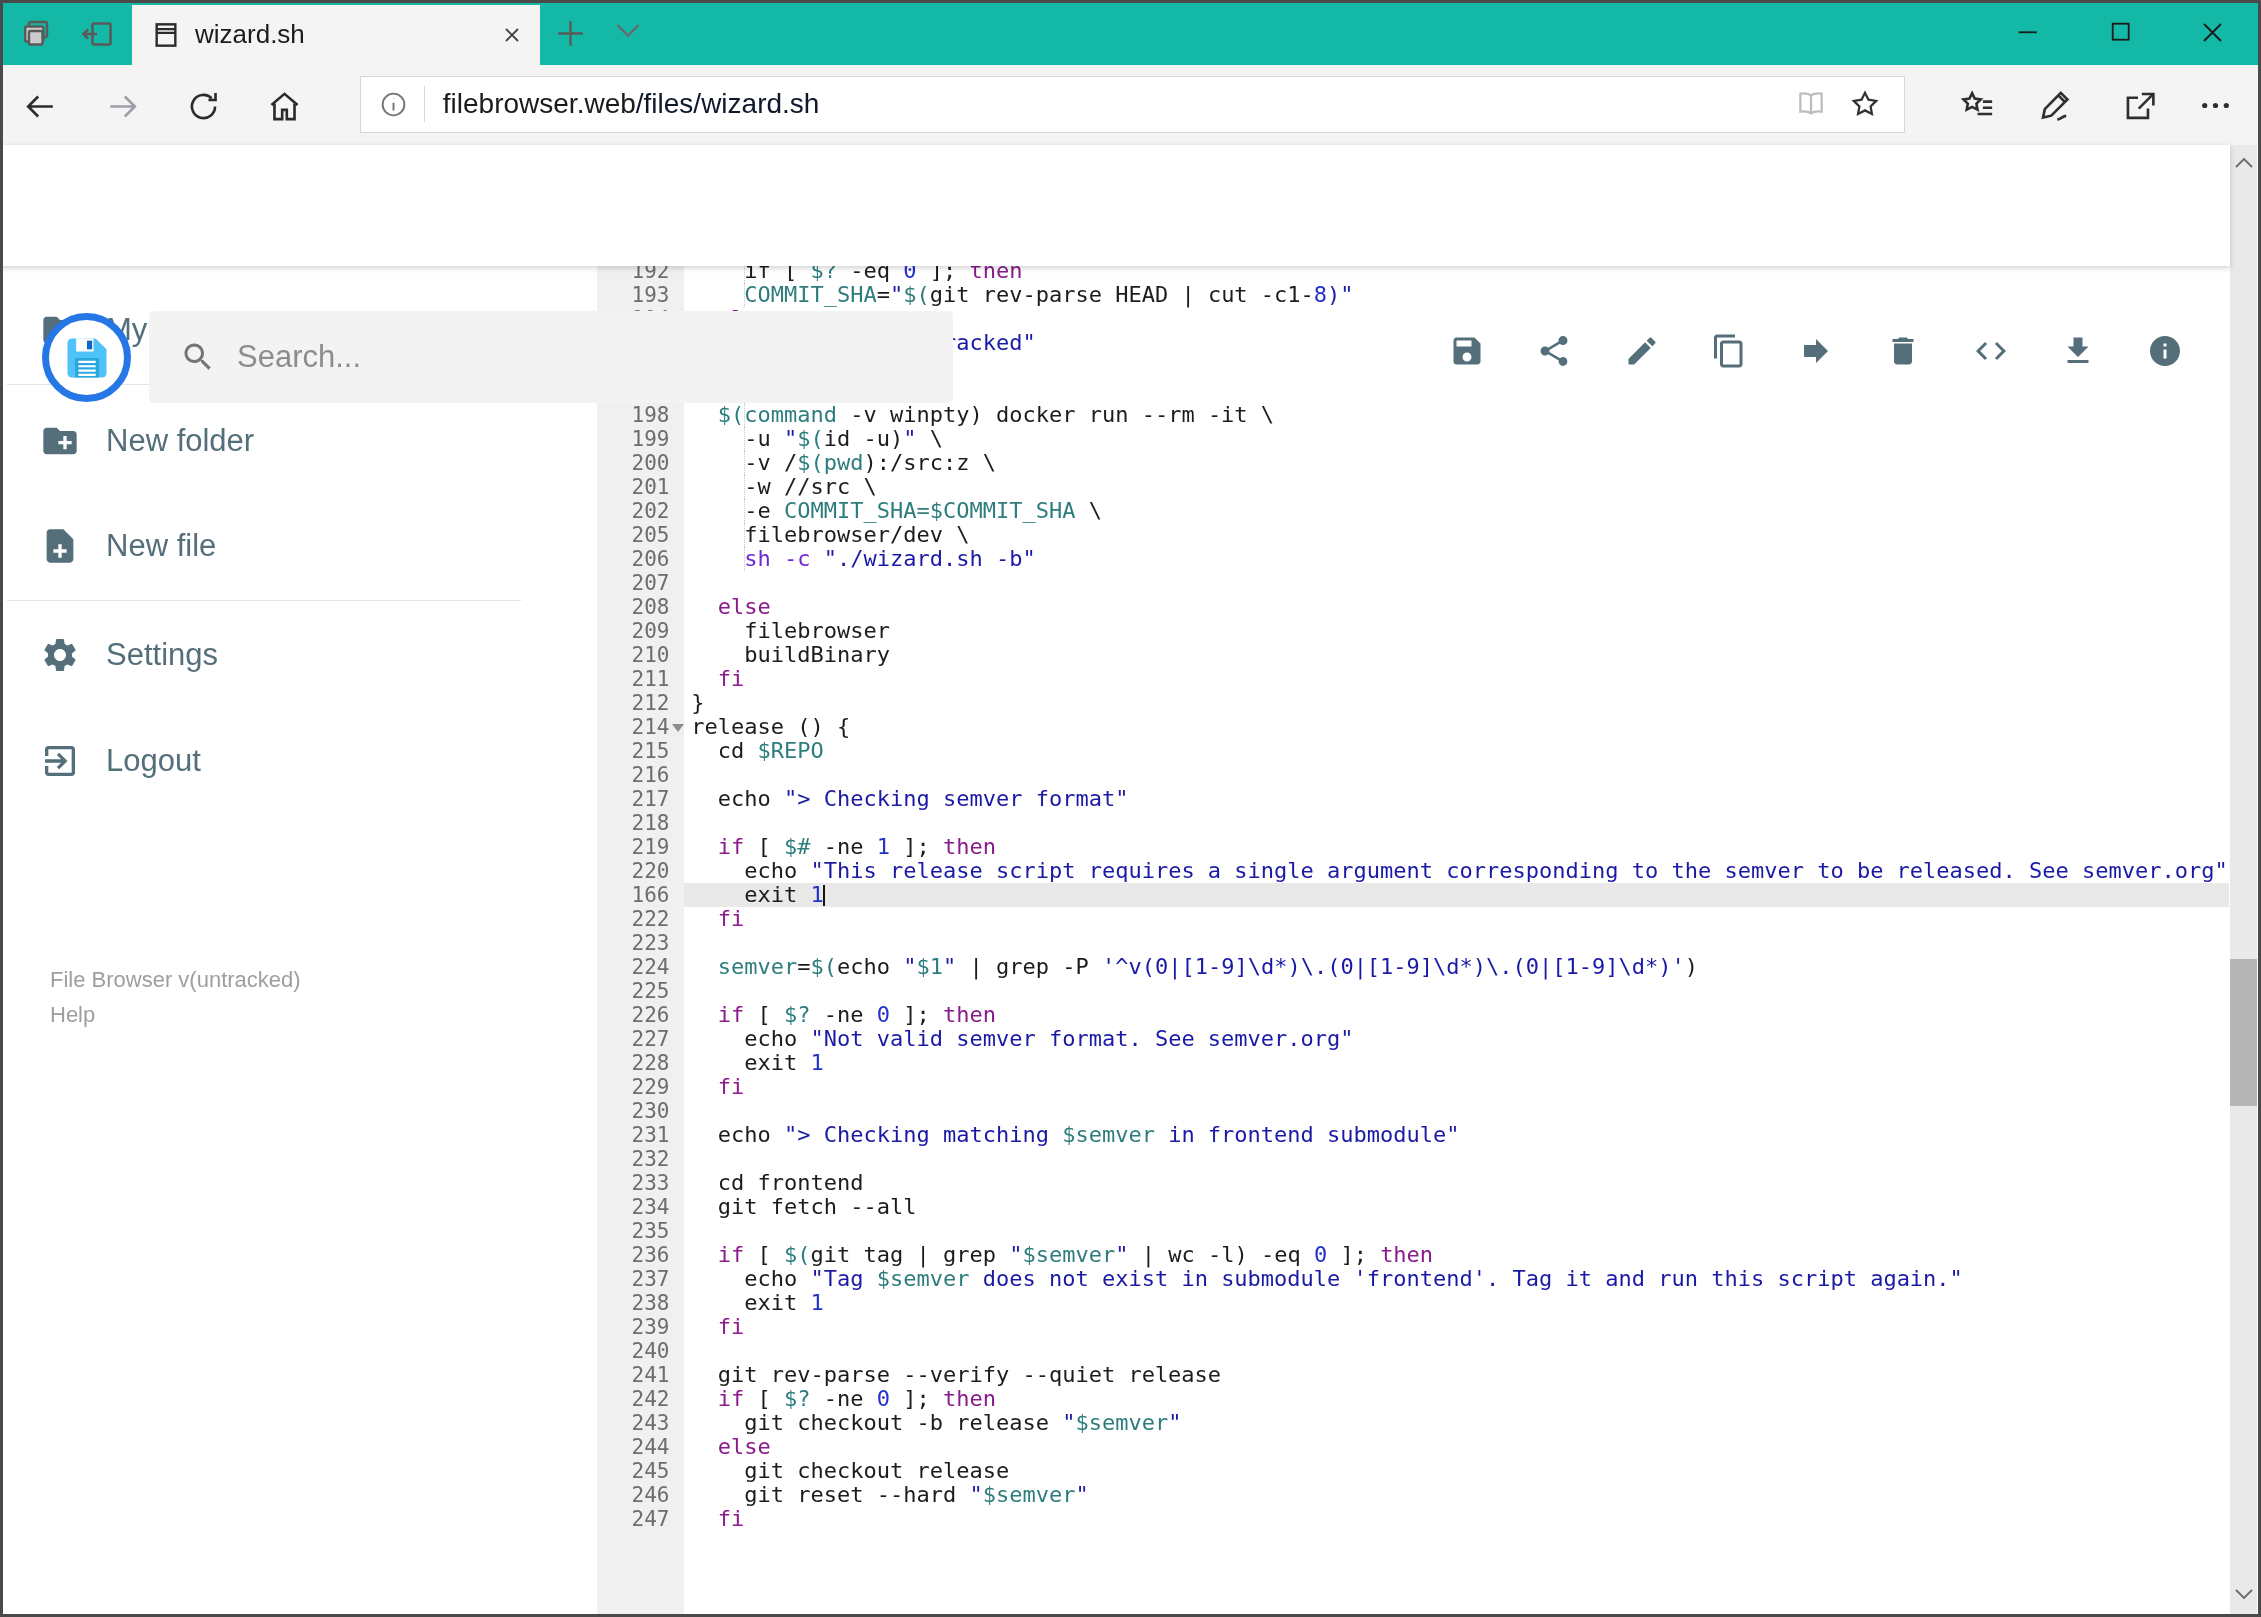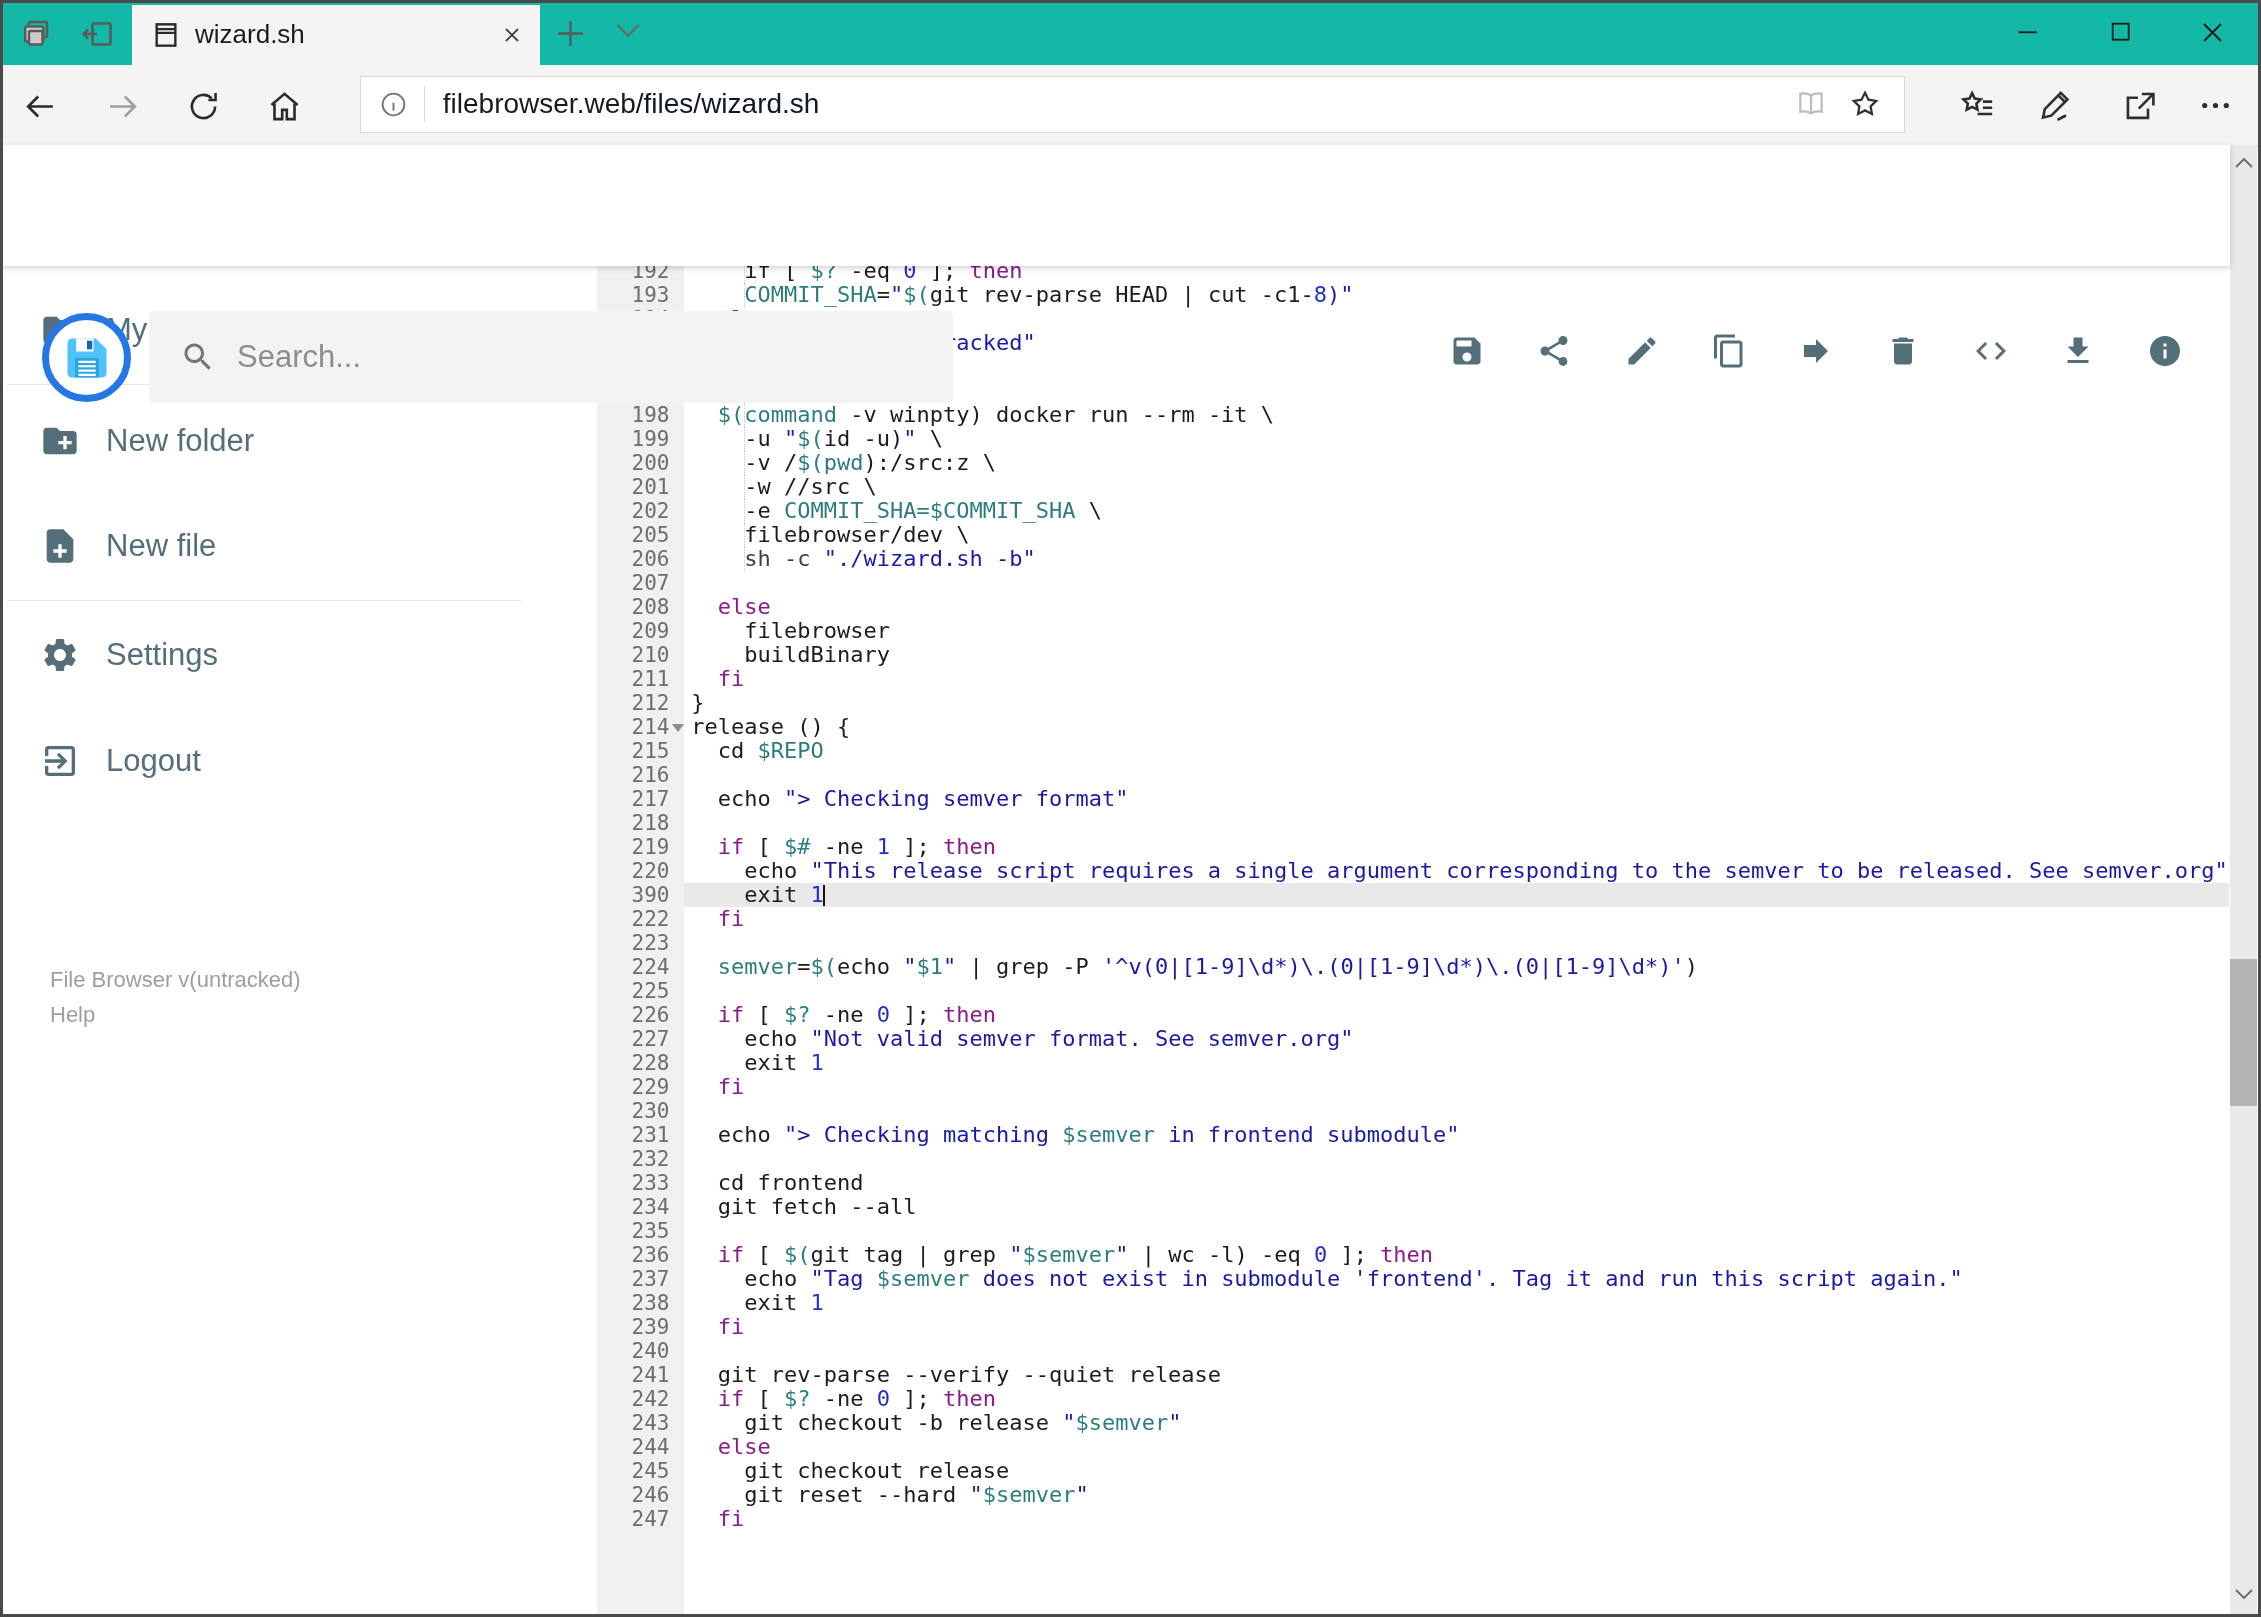--- a/index.html
+++ b/index.html
@@ -389,21 +389,21 @@
         <div class="row">
           <div class="gut">202</div>
           <div class="cod"><span class="guide"></span><span style="color: rgb(28, 28, 28);">    -e </span><span style="color: rgb(46, 125, 125);">COMMIT_SHA=$COMMIT_SHA</span><span style="color: rgb(28, 28, 28);"> \</span></div>
         </div>
         <div class="row">
           <div class="gut">205</div>
           <div class="cod"><span class="guide"></span><span style="color: rgb(28, 28, 28);">    filebrowser/dev \</span></div>
         </div>
         <div class="row">
           <div class="gut">206</div>
-          <div class="cod"><span class="guide"></span><span style="color: #404040;">    sh -c </span><span style="color: rgb(26, 26, 166);">"./wizard.sh -b"</span></div>
+          <div class="cod"><span class="guide"></span><span style="color: #6d28d9;">    sh -c </span><span style="color: rgb(26, 26, 166);">"./wizard.sh -b"</span></div>
         </div>
         <div class="row">
           <div class="gut">207</div>
           <div class="cod"></div>
         </div>
         <div class="row">
           <div class="gut">208</div>
           <div class="cod"><span style="color: rgb(28, 28, 28);">  </span><span style="color: rgb(139, 26, 139);">else</span></div>
         </div>
         <div class="row">
@@ -444,21 +444,21 @@
         </div>
         <div class="row">
           <div class="gut">219</div>
           <div class="cod"><span style="color: rgb(28, 28, 28);">  </span><span style="color: rgb(139, 26, 139);">if</span><span style="color: rgb(28, 28, 28);"> [ </span><span style="color: rgb(46, 125, 125);">$#</span><span style="color: rgb(28, 28, 28);"> -ne </span><span style="color: rgb(34, 48, 204);">1</span><span style="color: rgb(28, 28, 28);"> ]; </span><span style="color: rgb(139, 26, 139);">then</span></div>
         </div>
         <div class="row">
           <div class="gut">220</div>
           <div class="cod"><span style="color: rgb(28, 28, 28);">    echo </span><span style="color: rgb(26, 26, 166);">"This release script requires a single argument corresponding to the semver to be released. See semver.org"</span></div>
         </div>
         <div class="row">
-          <div class="gut">390</div>
+          <div class="gut">166</div>
           <div class="cod active"><span style="color: rgb(28, 28, 28);">    exit </span><span style="color: rgb(34, 48, 204);">1</span><span class="cursor"></span></div>
         </div>
         <div class="row">
           <div class="gut">222</div>
           <div class="cod"><span style="color: rgb(28, 28, 28);">  </span><span style="color: rgb(139, 26, 139);">fi</span></div>
         </div>
         <div class="row">
           <div class="gut">223</div>
           <div class="cod"></div>
         </div>

